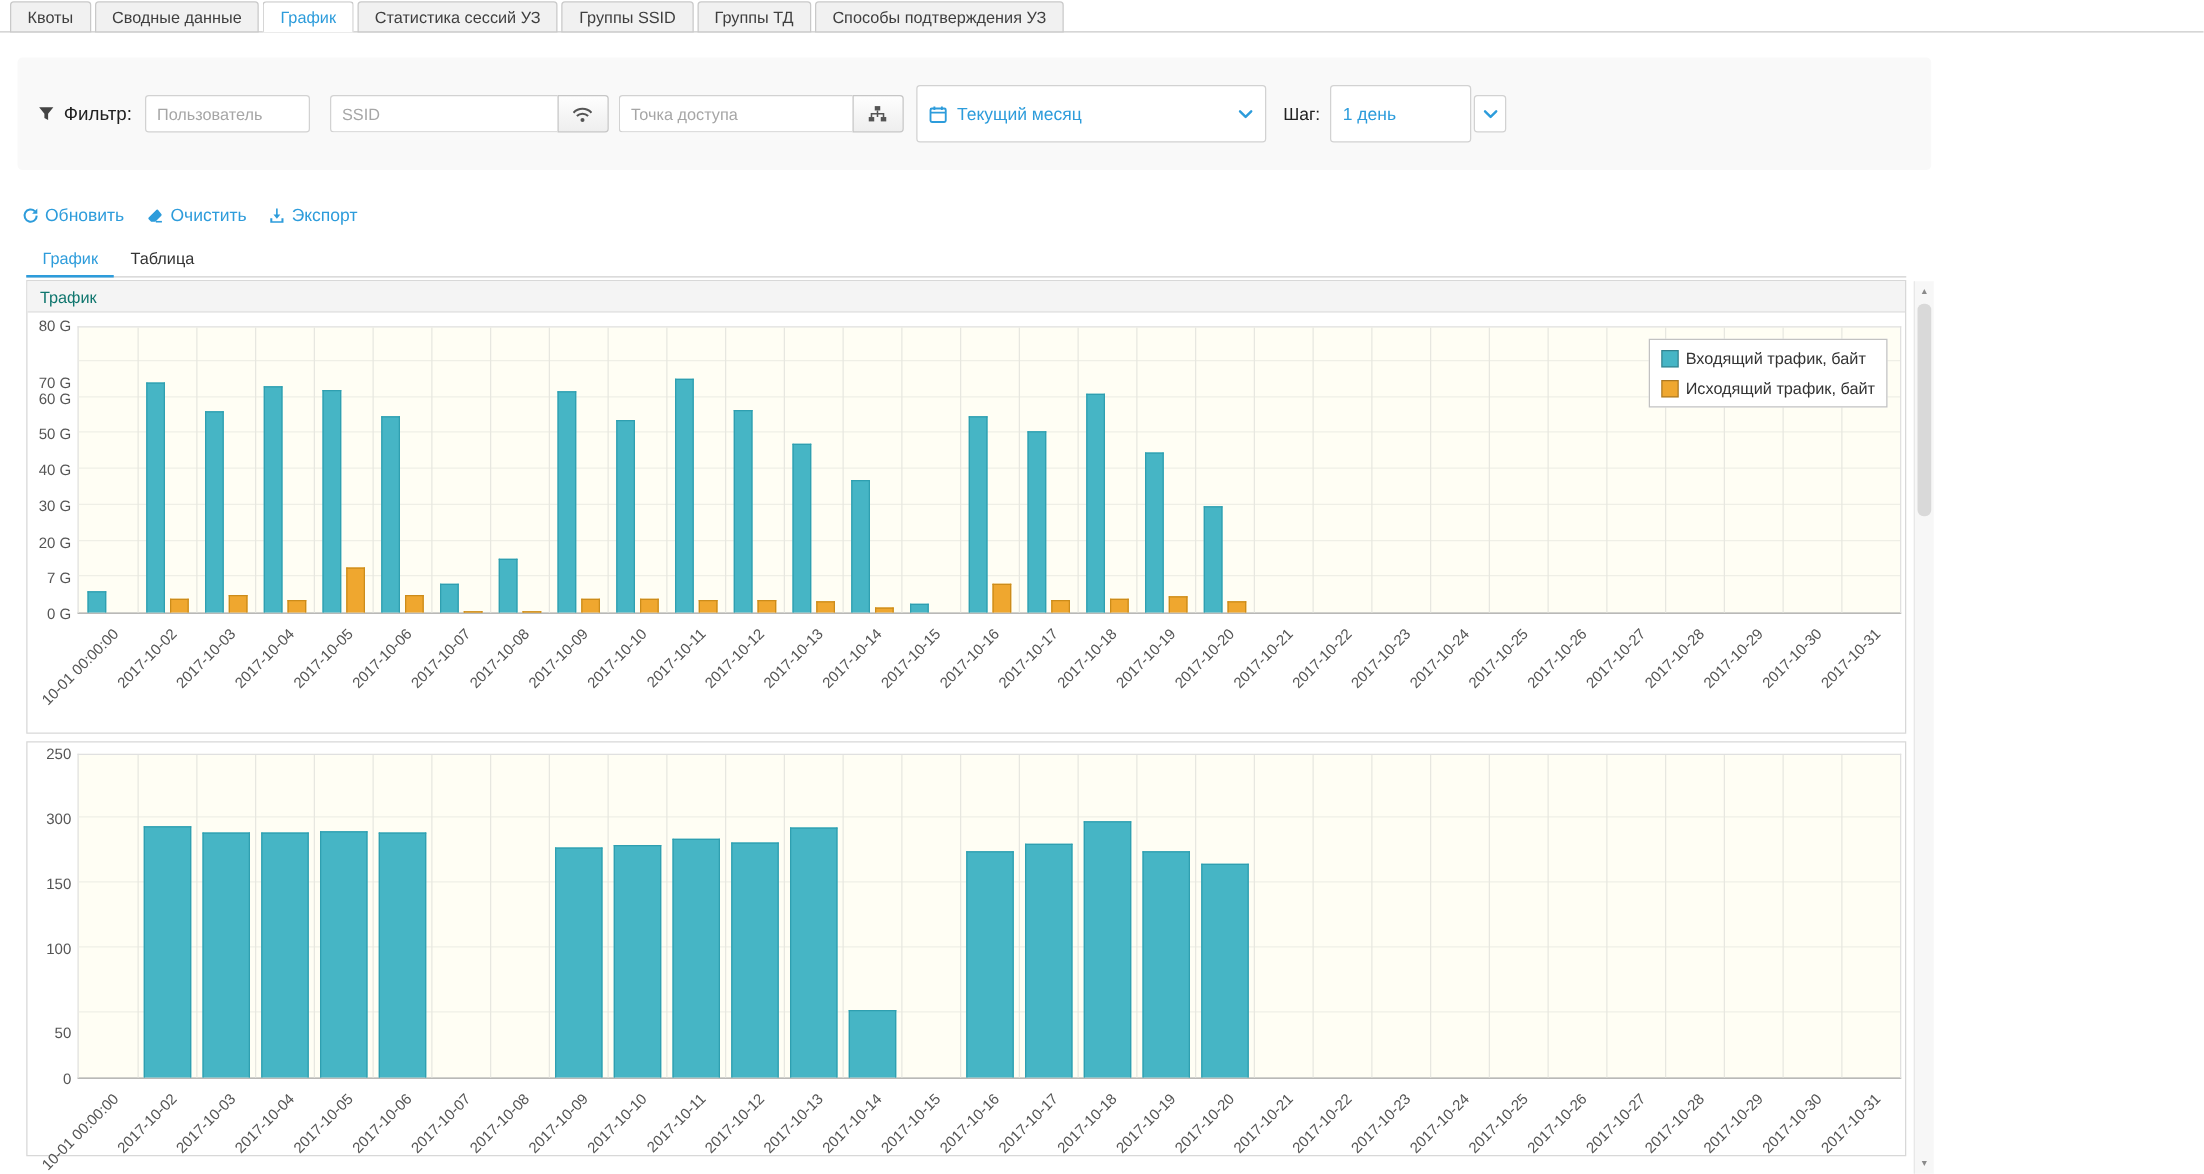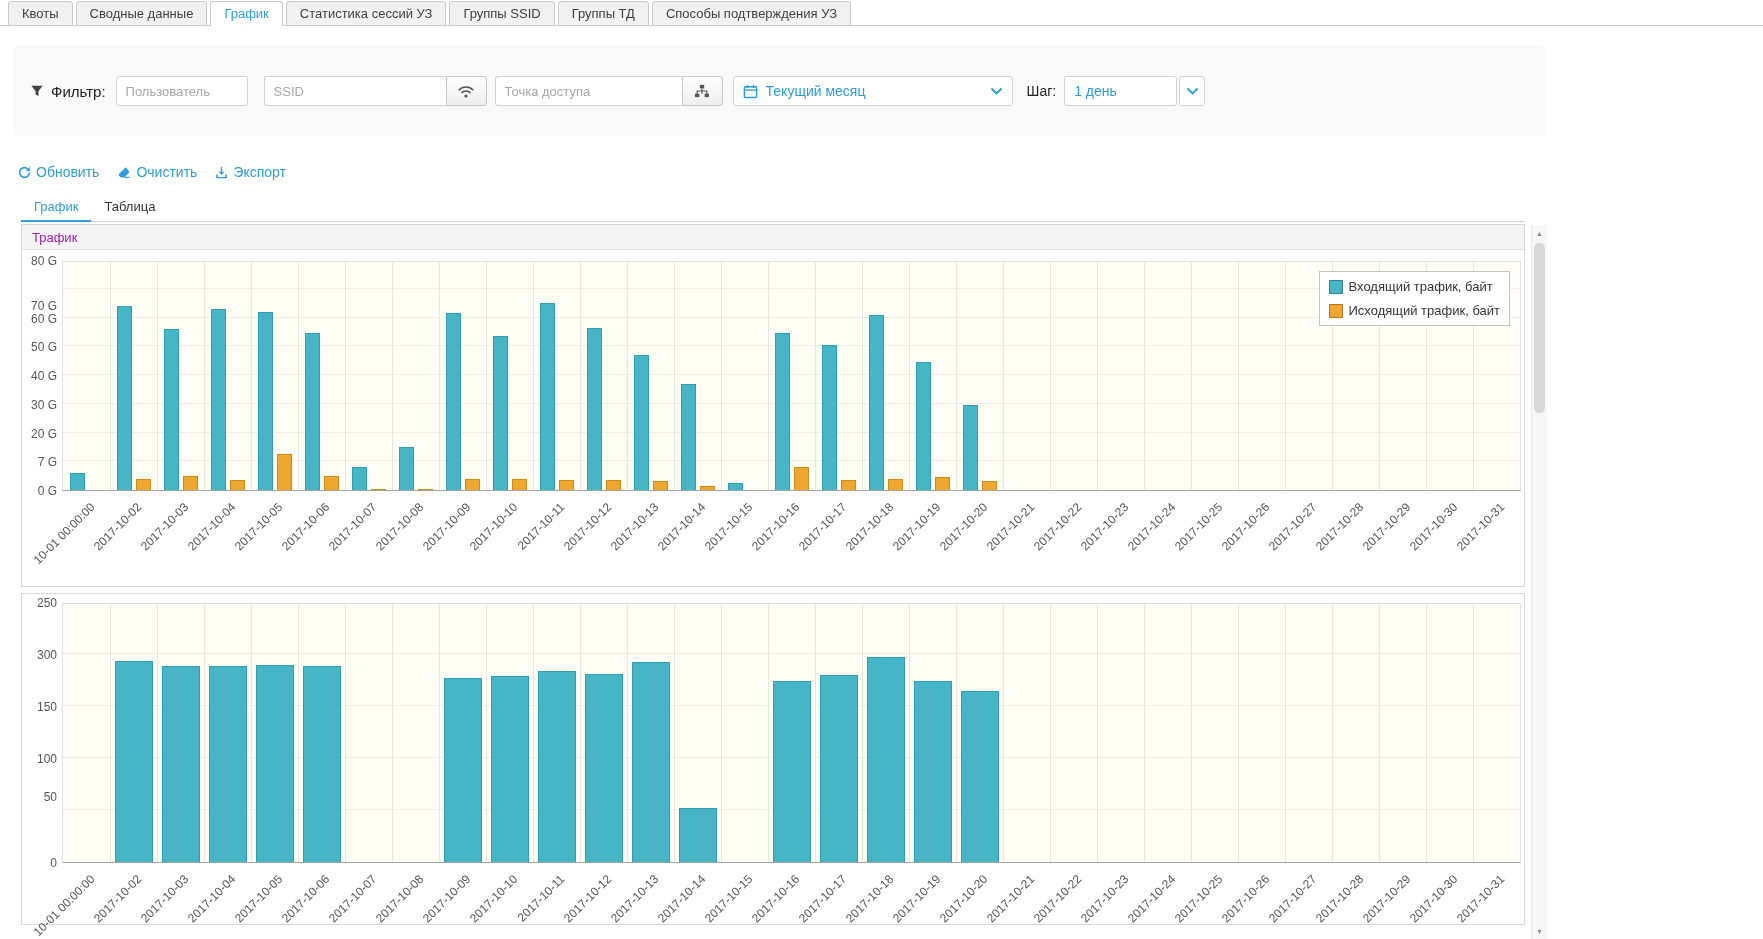--- a/index.html
+++ b/index.html
@@ -20,21 +20,21 @@
   .filter-label { display:flex; align-items:center; gap:7px; font-size:15px; color:#222;
                   margin-right:10px; white-space:nowrap; }
   .tb { height:30px; border:1px solid #d2d2d2; border-radius:3px; background:#fff;
         font-size:13px; color:#444; padding:0 9px; outline:none; font-family:inherit; }
   .tb::placeholder { color:#a6a6a6; }
   .group { display:flex; align-items:center; }
   .group .tb { border-radius:3px 0 0 3px; border-right:none; }
   .icon-btn { width:41px; height:30px; border:1px solid #c6c6c6; border-radius:0 3px 3px 0;
               background:linear-gradient(#fefefe,#eeeeee); display:flex; align-items:center;
               justify-content:center; cursor:pointer; }
-  .select { height:30px; border:1px solid #d2d2d2; border-radius:3px; background:#fff;
+  .select { height:46px; border:1px solid #d2d2d2; border-radius:3px; background:#fff;
             display:flex; align-items:center; padding:0 9px; gap:8px; cursor:pointer; }
   .select .val { color:#2d9cdb; font-size:14px; white-space:nowrap; }
   .sp8 { width:8px; } .sp10 { width:10px; } .sp14 { width:14px; } .sp16 { width:16px; }
   .step-label { font-size:14px; color:#222; margin:0 8px 0 0; white-space:nowrap; }
   .chev-btn { width:26px; height:30px; margin-left:2px; border:1px solid #d2d2d2;
               border-radius:3px; background:#fff; display:flex; align-items:center;
               justify-content:center; cursor:pointer; }
 
   
   .actions { margin:28px 0 0 18px; display:flex; gap:18px; }
@@ -42,21 +42,21 @@
                  cursor:pointer; white-space:nowrap; }
 
   
   .subtabs { margin:15px 0 0 21px; width:1504px; border-bottom:1px solid #d0d0d0; display:flex; }
   .subtab { padding:4px 13px 6px; font-size:13px; color:#333; cursor:pointer; }
   .subtab.active { color:#2d9cdb; border-bottom:2px solid #2d9cdb; margin-bottom:-1px; }
 
   
   .panel { margin:2px 0 6px 21px; width:1504px; border:1px solid #d8d8d8; background:#fff; }
   .panel-header { height:25px; background:#f4f4f4; border-bottom:1px solid #e0e0e0;
-                  font-size:13px; color:#a21caf; line-height:25px; padding-left:10px; }
+                  font-size:13px; color:#0f766e; line-height:25px; padding-left:10px; }
   .chart { position:relative; width:1502px; }
   #chart-traffic { height:336px; }
   #chart-users   { height:330px; }
   .yaxis { position:absolute; left:0; top:0; width:40px; }
   .ylab  { position:absolute; right:5px; font-size:12px; color:#555; white-space:nowrap; }
   .plot  { position:absolute; left:40px; right:3px; background:#fffef4;
            border:1px solid #e0e0e0; border-bottom:1px solid #a3a3a3; }
   .vgrid { position:absolute; top:0; bottom:0; width:1px; background:#e7e7e0; }
   .hgrid { position:absolute; left:0; right:0; height:1px; background:#efefe6; }
   .bar   { position:absolute; bottom:0; }
@@ -310,21 +310,21 @@
         <div class="xlab" style="right: 70.5px;">2017-10-30</div>
         <div class="xlab" style="right: 23.5px;">2017-10-31</div>
       </div>
   </div>
 </div>
 
 <div class="panel">
   <div class="chart" id="chart-users">
     <div class="yaxis" style="height: 269px;">
         <div class="ylab" style="top: 262px;">0</div>
-        <div class="ylab" style="top: 196px;">50</div>
+        <div class="ylab" style="top: 225px;">50</div>
         <div class="ylab" style="top: 158px;">100</div>
         <div class="ylab" style="top: 106px;">150</div>
         <div class="ylab" style="top: 54px;">300</div>
         <div class="ylab" style="top: 2px;">250</div>
       </div>
     <div class="plot" style="top: 9px; height: 260px;">
         <div class="hgrid" style="bottom: 52px;"></div>
         <div class="hgrid" style="bottom: 104px;"></div>
         <div class="hgrid" style="bottom: 156px;"></div>
         <div class="hgrid" style="bottom: 208px;"></div>

